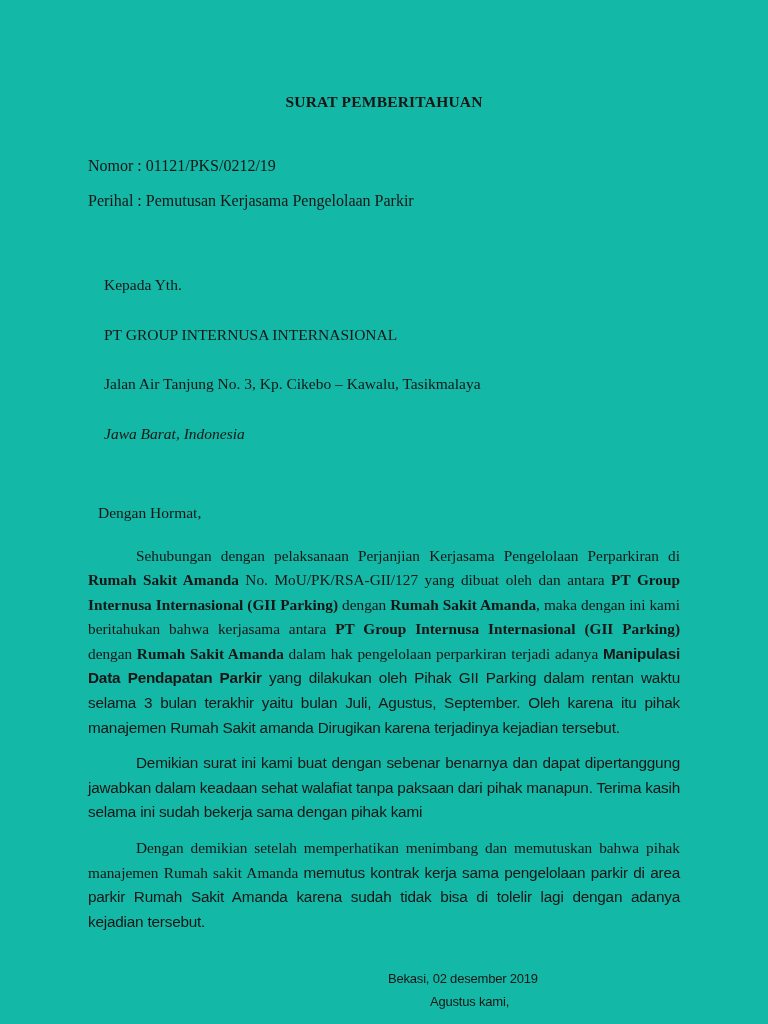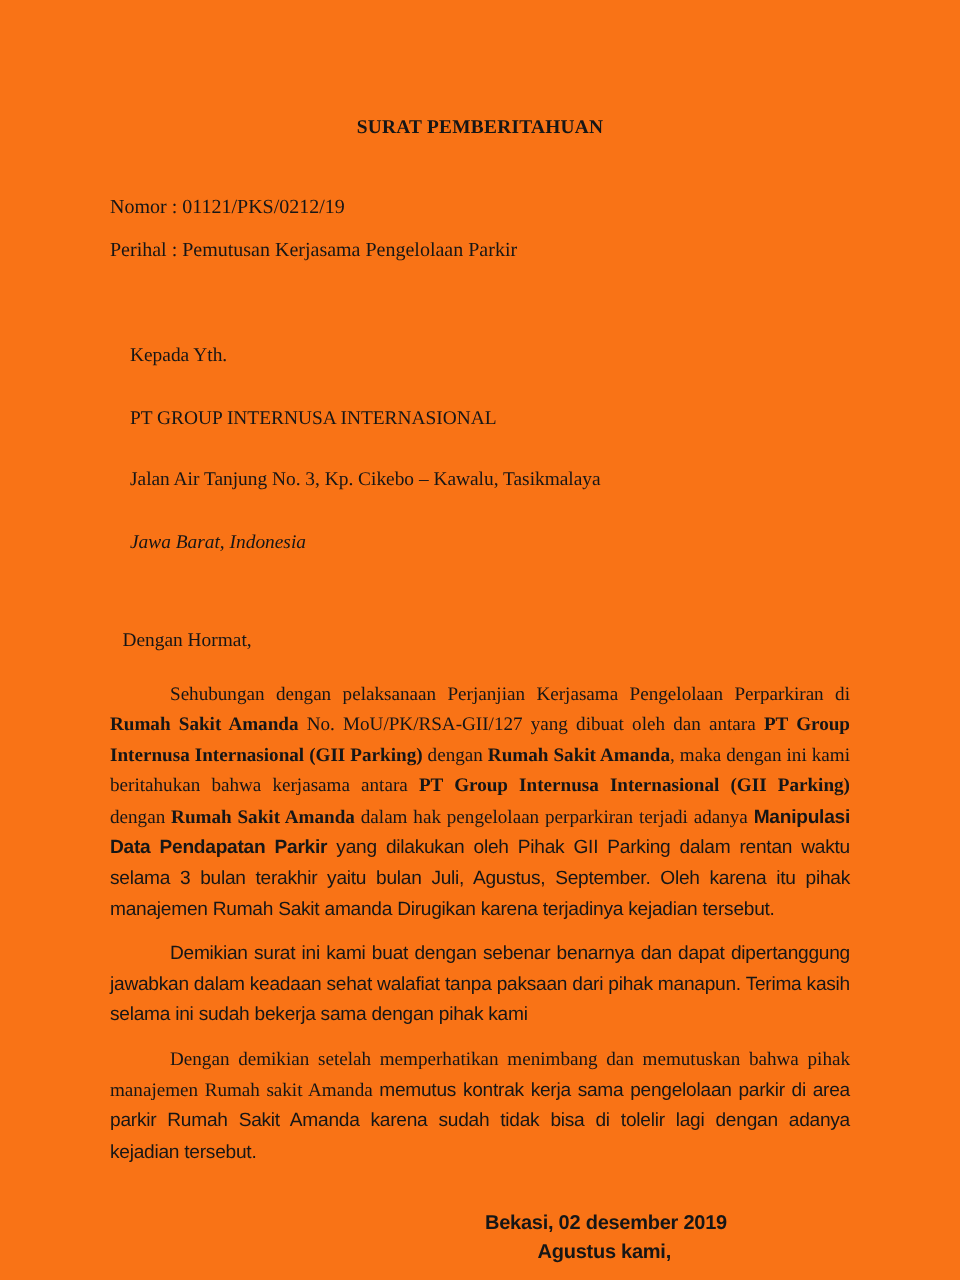--- a/index.html
+++ b/index.html
@@ -12,21 +12,21 @@
     background: #ffffff;
     font-family: "Liberation Serif", "DejaVu Serif", serif;
     color: #161616;
     overflow: hidden;
   }
 
   .page {
     position: relative;
     width: 768px;
     height: 1024px;
-    background: #f97316;
+    background: #14b8a6;
     box-sizing: border-box;
   }
 
   .content {
     position: absolute;
     left: 88px;
     top: 0;
     width: 592px;
   }
 
@@ -85,22 +85,22 @@
   .para-2 { padding-top: 11px; }
   .para-3 { padding-top: 11px; }
 
   .closing {
     margin: 0;
     padding-top: 33px;
     padding-left: 300px;
     font-family: "Liberation Sans", "DejaVu Sans", sans-serif;
     font-stretch: condensed;
     letter-spacing: -0.2px;
-    font-weight: 700;
-    font-size: 16px;
+    font-weight: 400;
+    font-size: 13px;
     line-height: 23px;
   }
   .closing .city-date { display: block; }
   .closing .regards {
     display: block;
     padding-left: 42px;
   }
 </style>
 </head>
 <body>

